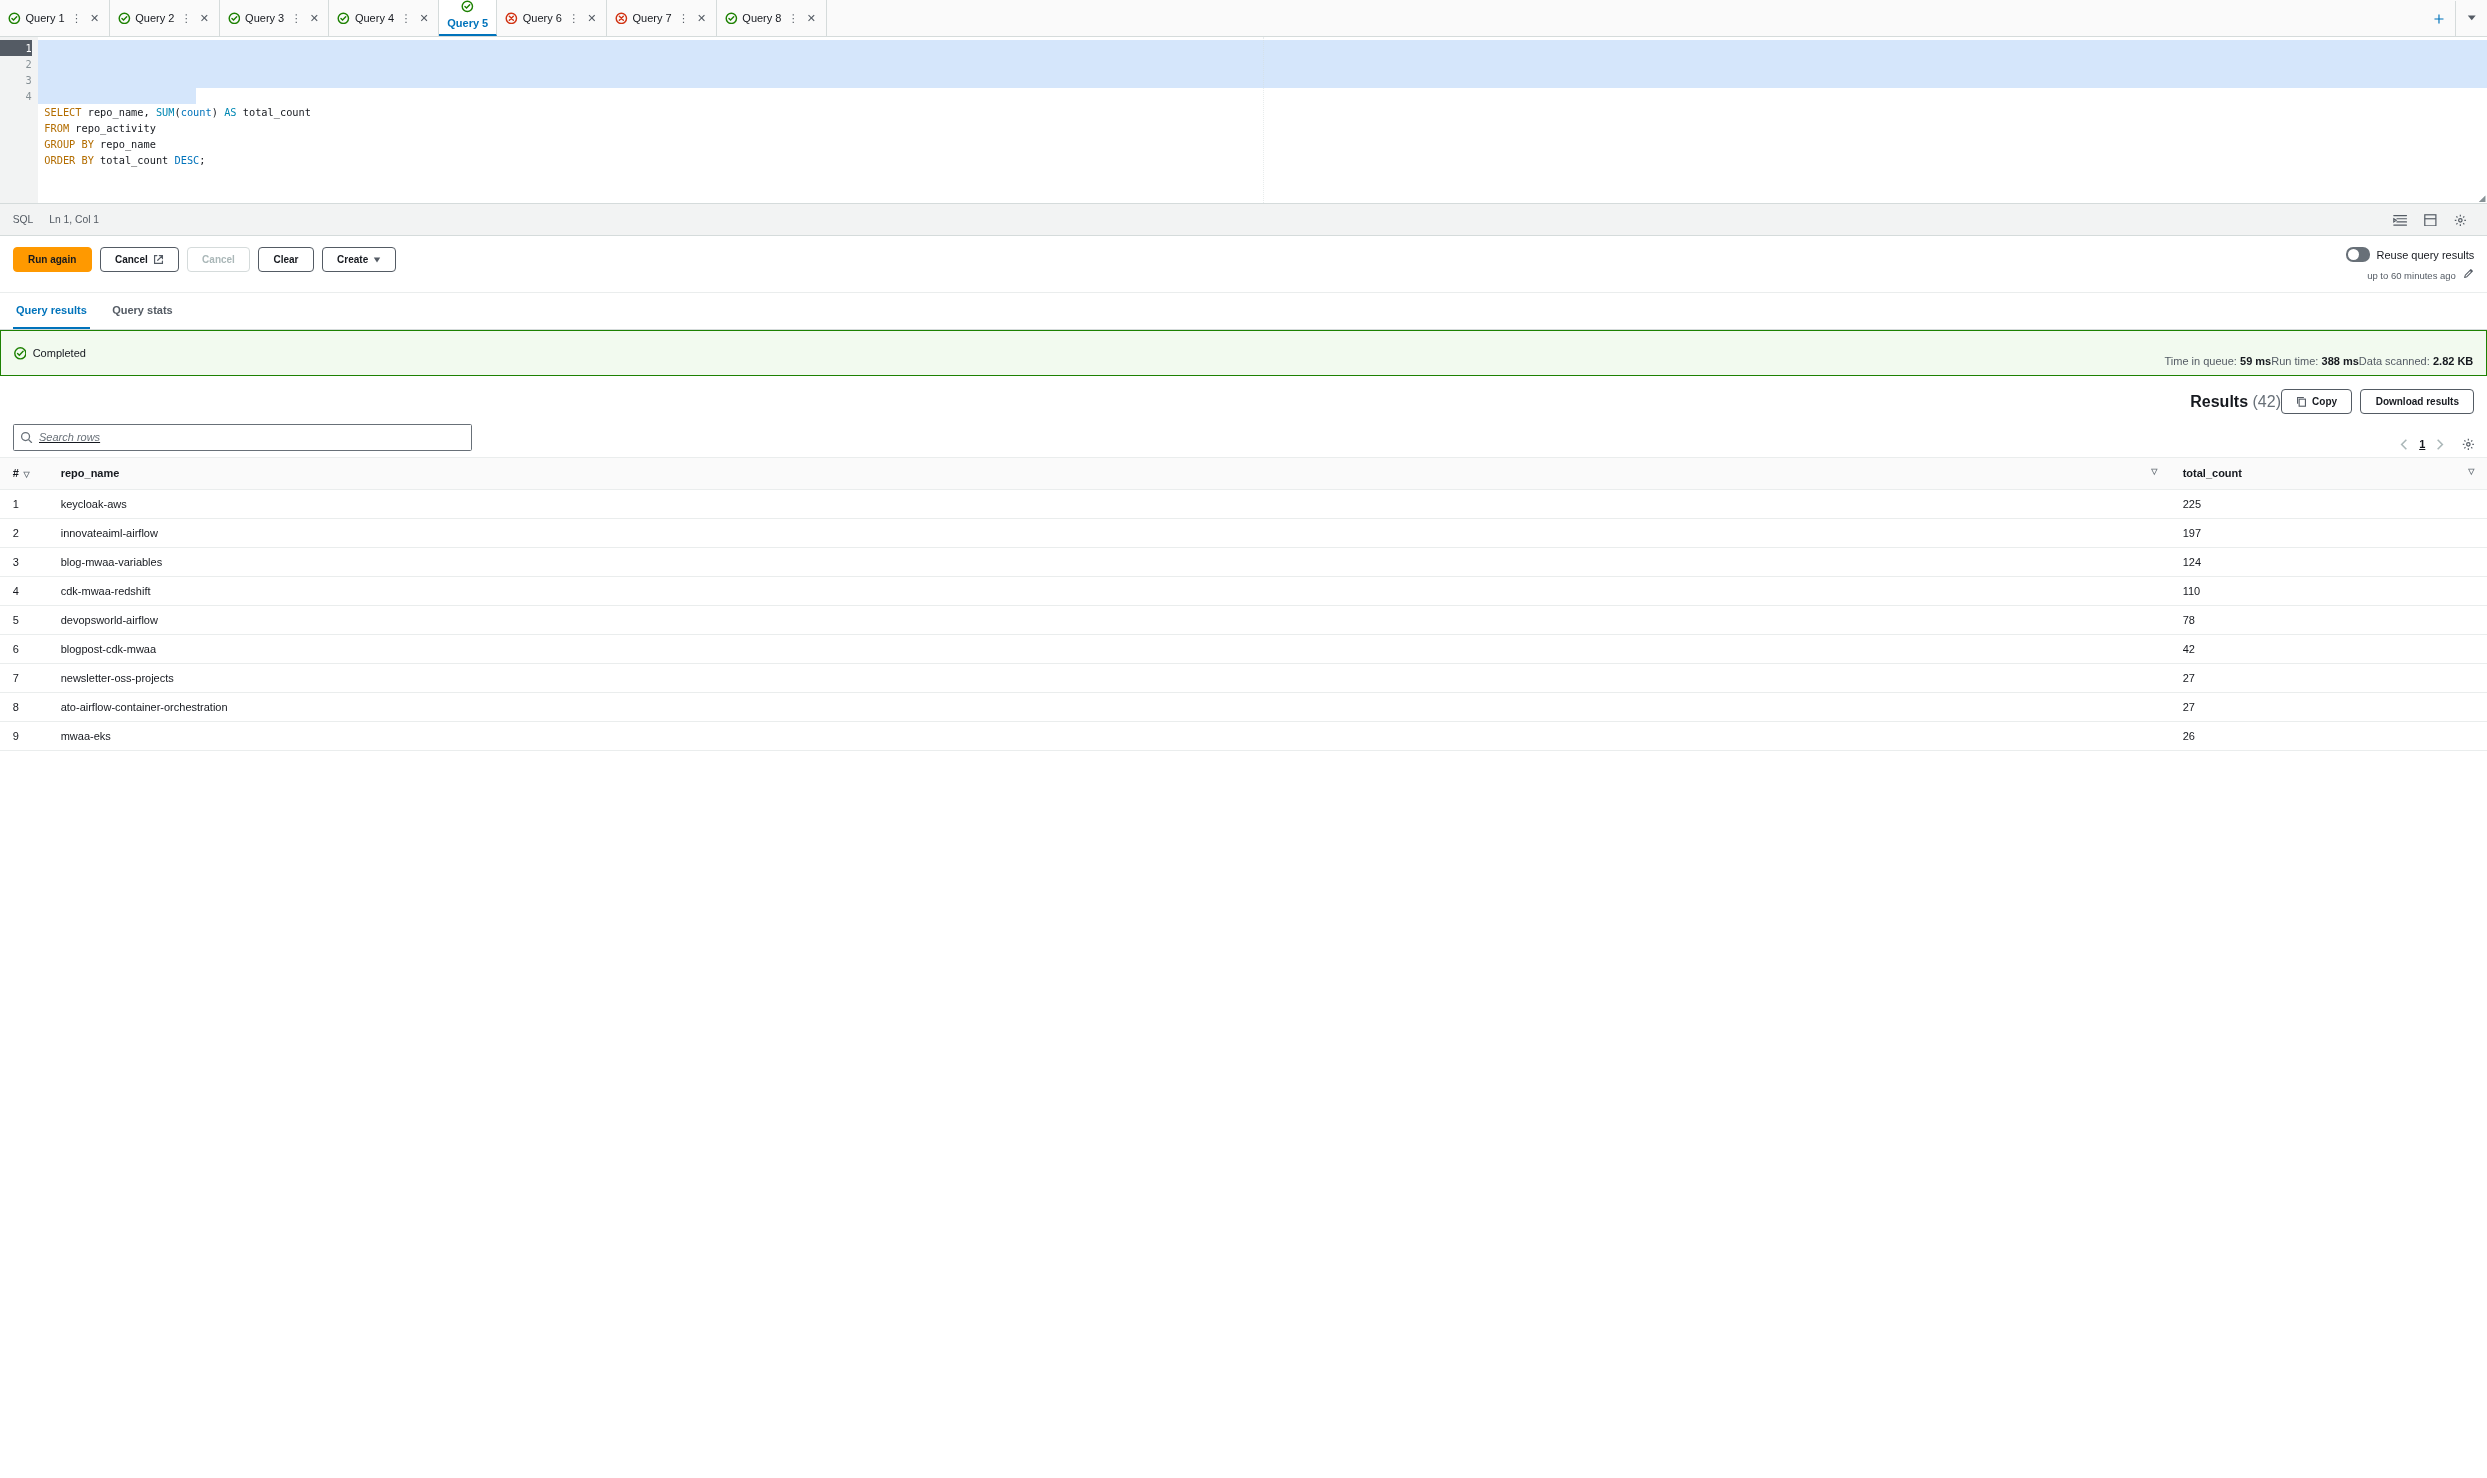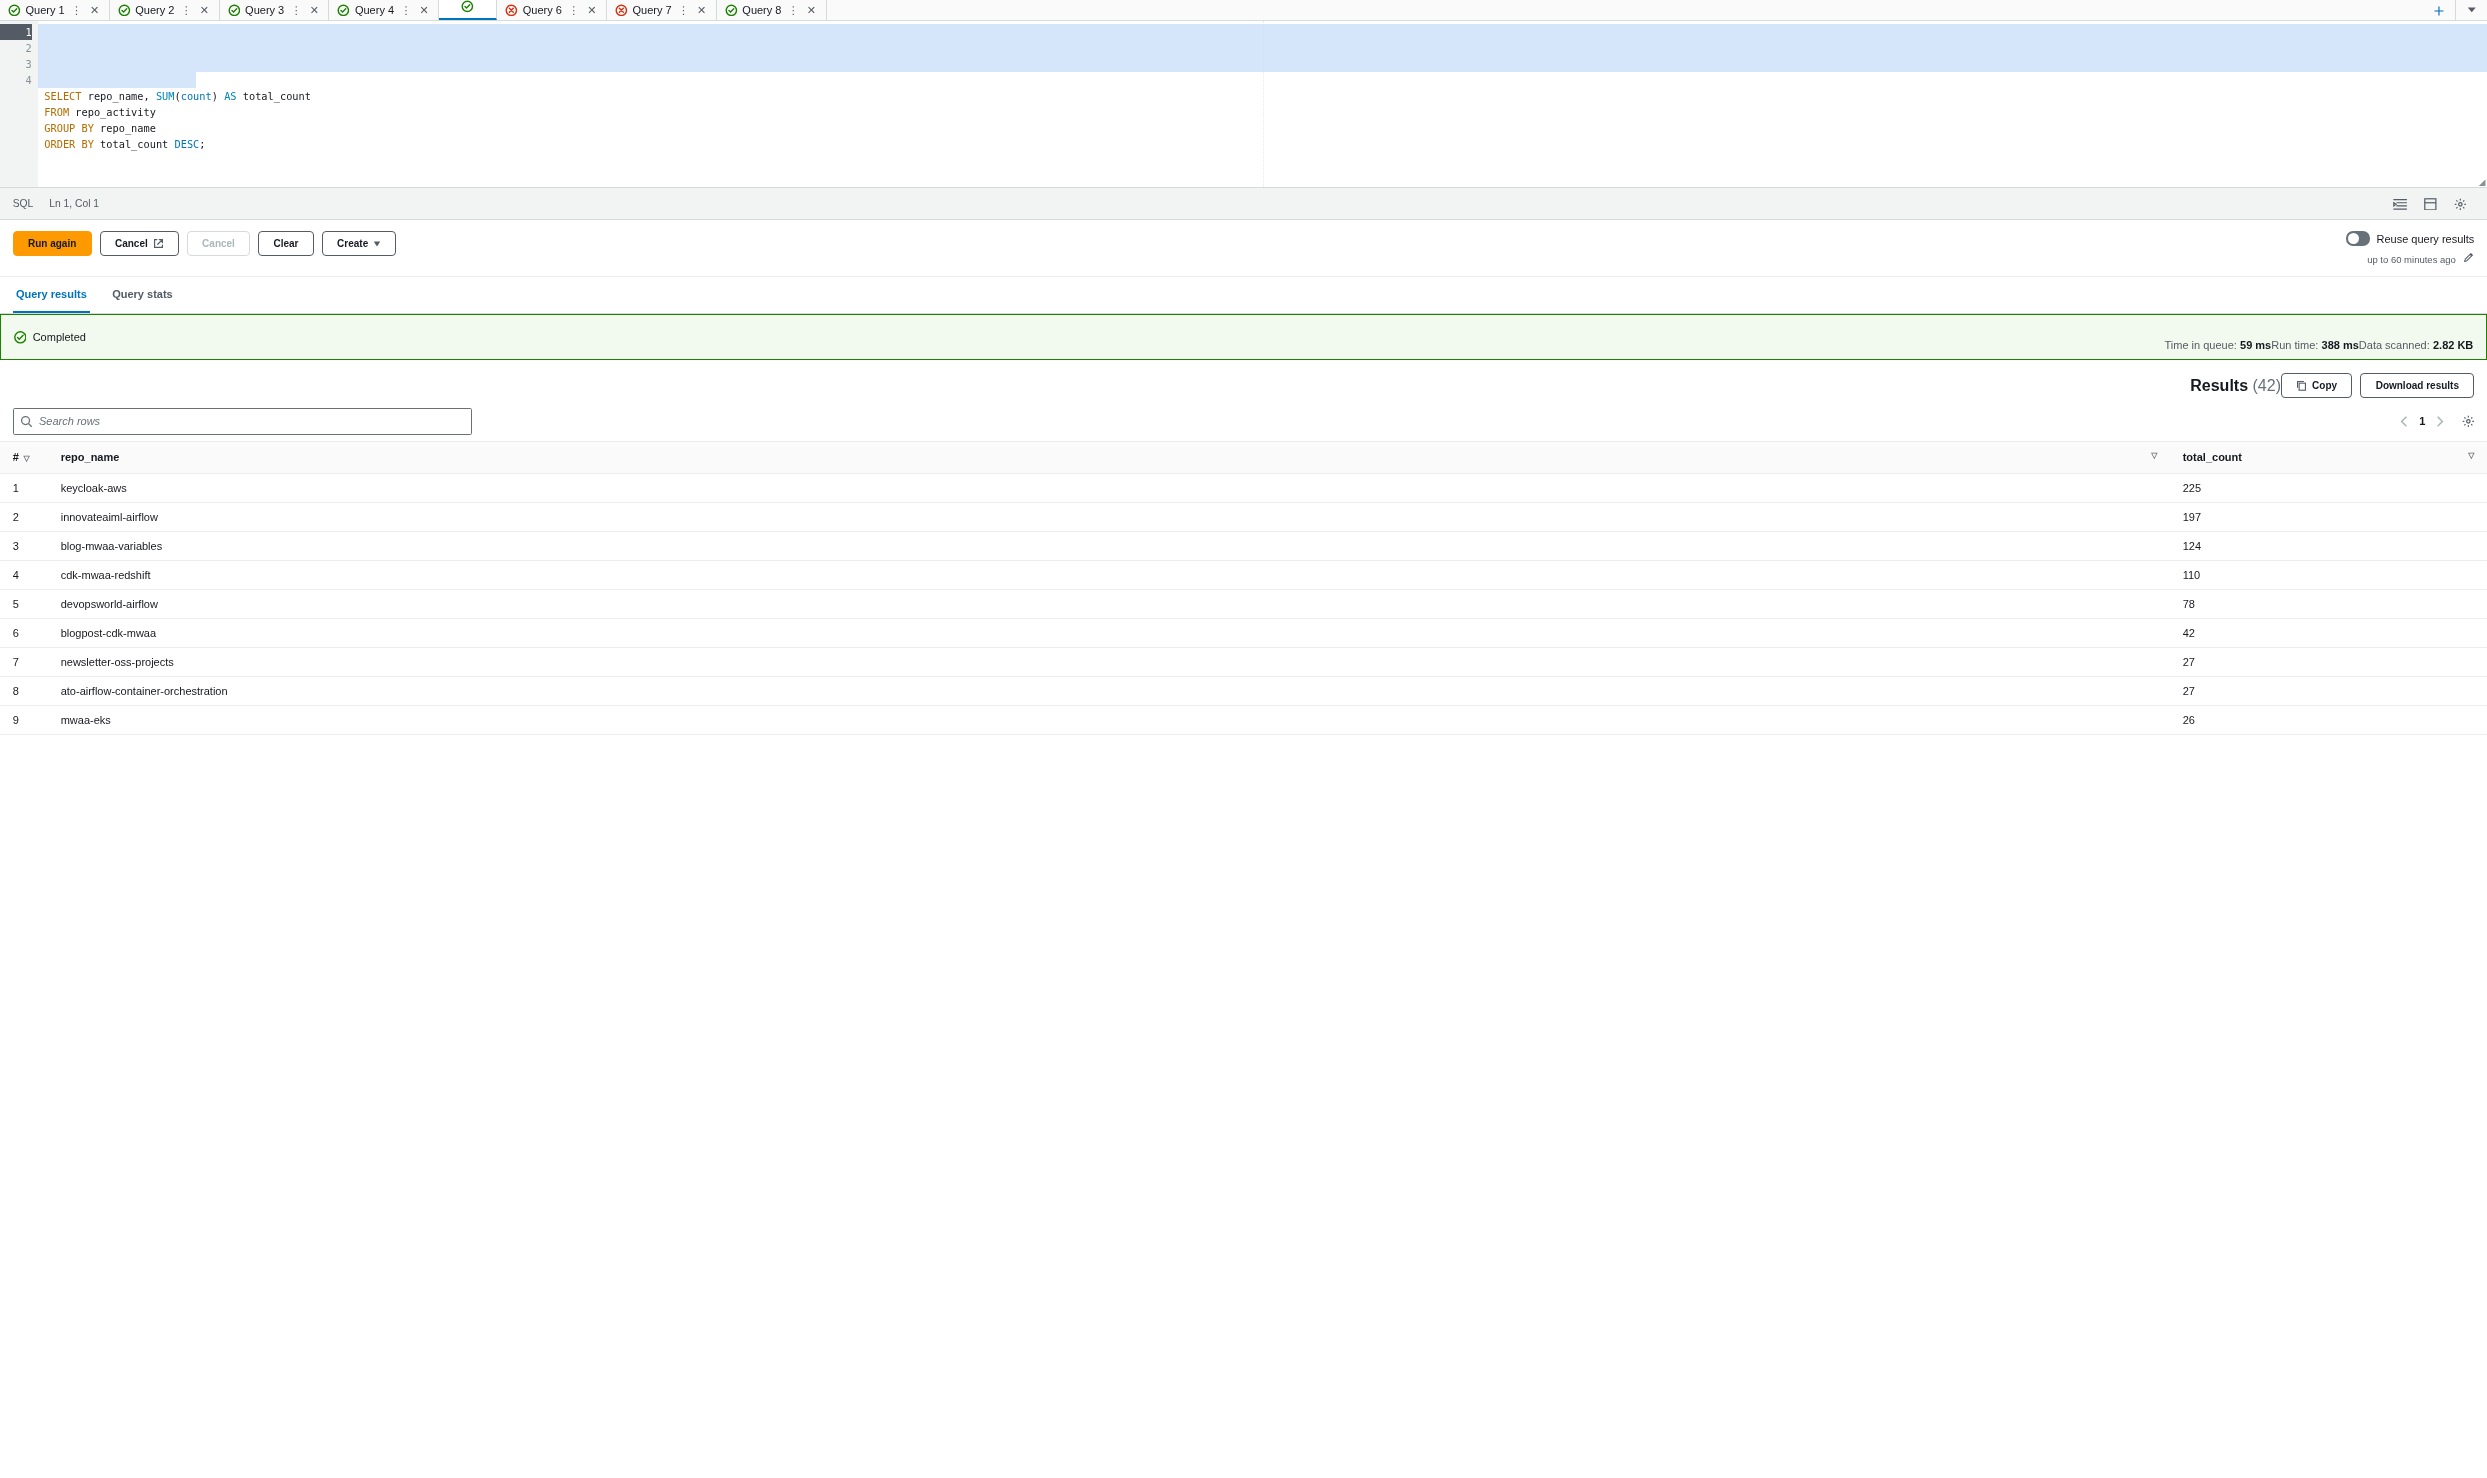--- a/index.html
+++ b/index.html
@@ -1,20 +1,20 @@
 <!DOCTYPE html>
 <html><head>
 <meta charset="utf-8">
 <style>
   * { box-sizing: border-box; margin: 0; padding: 0; }
   html, body { font-family: "Amazon Ember", "Helvetica Neue", Arial, sans-serif; font-size: 11px; color: #16191f; background: #fff; }
   body { width: 100%; }
 
   
-  .tab-strip { display: flex; align-items: stretch; border-bottom: 0.8px solid #d5dbdb; height: 21px; background: #fafafa; }
+  .tab-strip { display: flex; align-items: stretch; border-bottom: 0.8px solid #d5dbdb; height: 37px; background: #fafafa; }
   .tabs { display: flex; overflow: hidden; flex: 1; }
   .tab { display: flex; align-items: center; gap: 4.8px; padding: 0 8px; border-right: 0.8px solid #d5dbdb; cursor: pointer; white-space: nowrap; }
   .tab.active { border-bottom: 2.4px solid #0073bb; background: #fff; flex-direction: column; }
   .tab-label { font-size: 11px; }
   .tab.active .tab-label { color: #0073bb; font-weight: 700; }
   .tab .icon { width: 12.7px; height: 12.7px; display: inline-flex; align-items: center; justify-content: center; }
   .status-ok svg { stroke: #1d8102; }
   .status-err svg { stroke: #d13212; }
   .tab .dots { color: #545b64; padding: 0 1.6px; }
   .tab .close { color: #545b64; font-size: 11px; padding: 0 1.6px; }
@@ -67,21 +67,21 @@
   .complete-banner .right{ display:flex; color:#16191f;margin-top:16px;}
   .complete-banner .metric .lbl{ color:#545b64; margin-right:3.2px;}
 
   
   .results-head { display:flex; justify-content:flex-end; align-items:center; padding: 12.7px 12.7px 6.3px;}
   .results-head h2{ font-size:16px; font-weight:700;}
   .results-head .muted{ color:#687078; font-weight:400;}
   .results-head .right{ display:flex; gap:8px;}
 
   
-  .search-row{ display:flex; justify-content:space-between; align-items:center; padding: 3.2px 12.7px 6.3px;}
+  .search-row{ display:flex; justify-content:space-between; align-items:flex-end; padding: 3.2px 12.7px 6.3px; text-decoration: underline;}
   .search-box{ display:flex; align-items:center; width: 459px; height:27px; border:0.8px solid #687078; border-radius:1.6px; padding:0 6.3px; gap:6.3px;}
   .search-box input{ border:none; outline:none; flex:1; font-size:11px; font-style:italic; color:#687078;}
   .search-box input::placeholder{ font-style:italic; color:#687078;}
   .pager{ display:flex; align-items:center; gap:11px; color:#545b64;}
   .pager .num{ color:#16191f; font-weight:700;}
   .pager .chev{ cursor:pointer;}
   .pager .chev.disabled{ color:#aab7b8; cursor:default;}
 
   
   .tbl { width:100%; border-collapse:collapse; }

